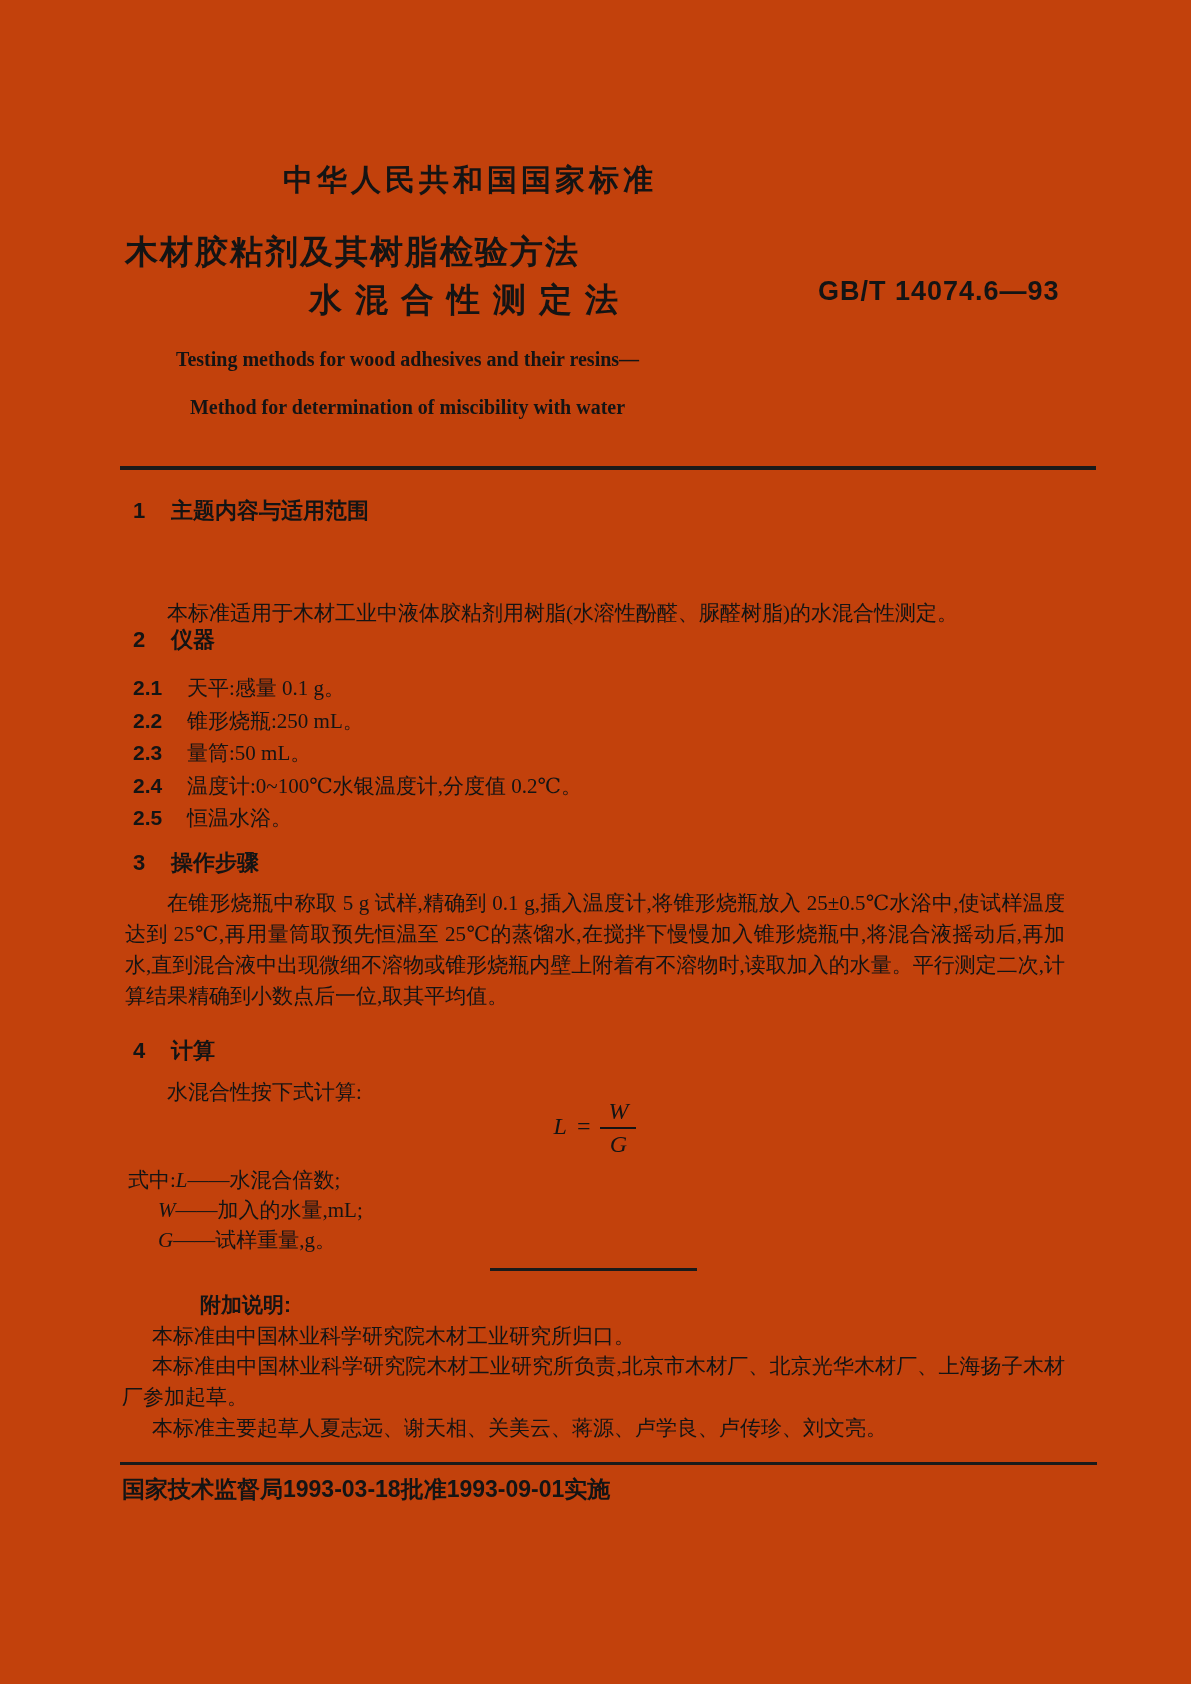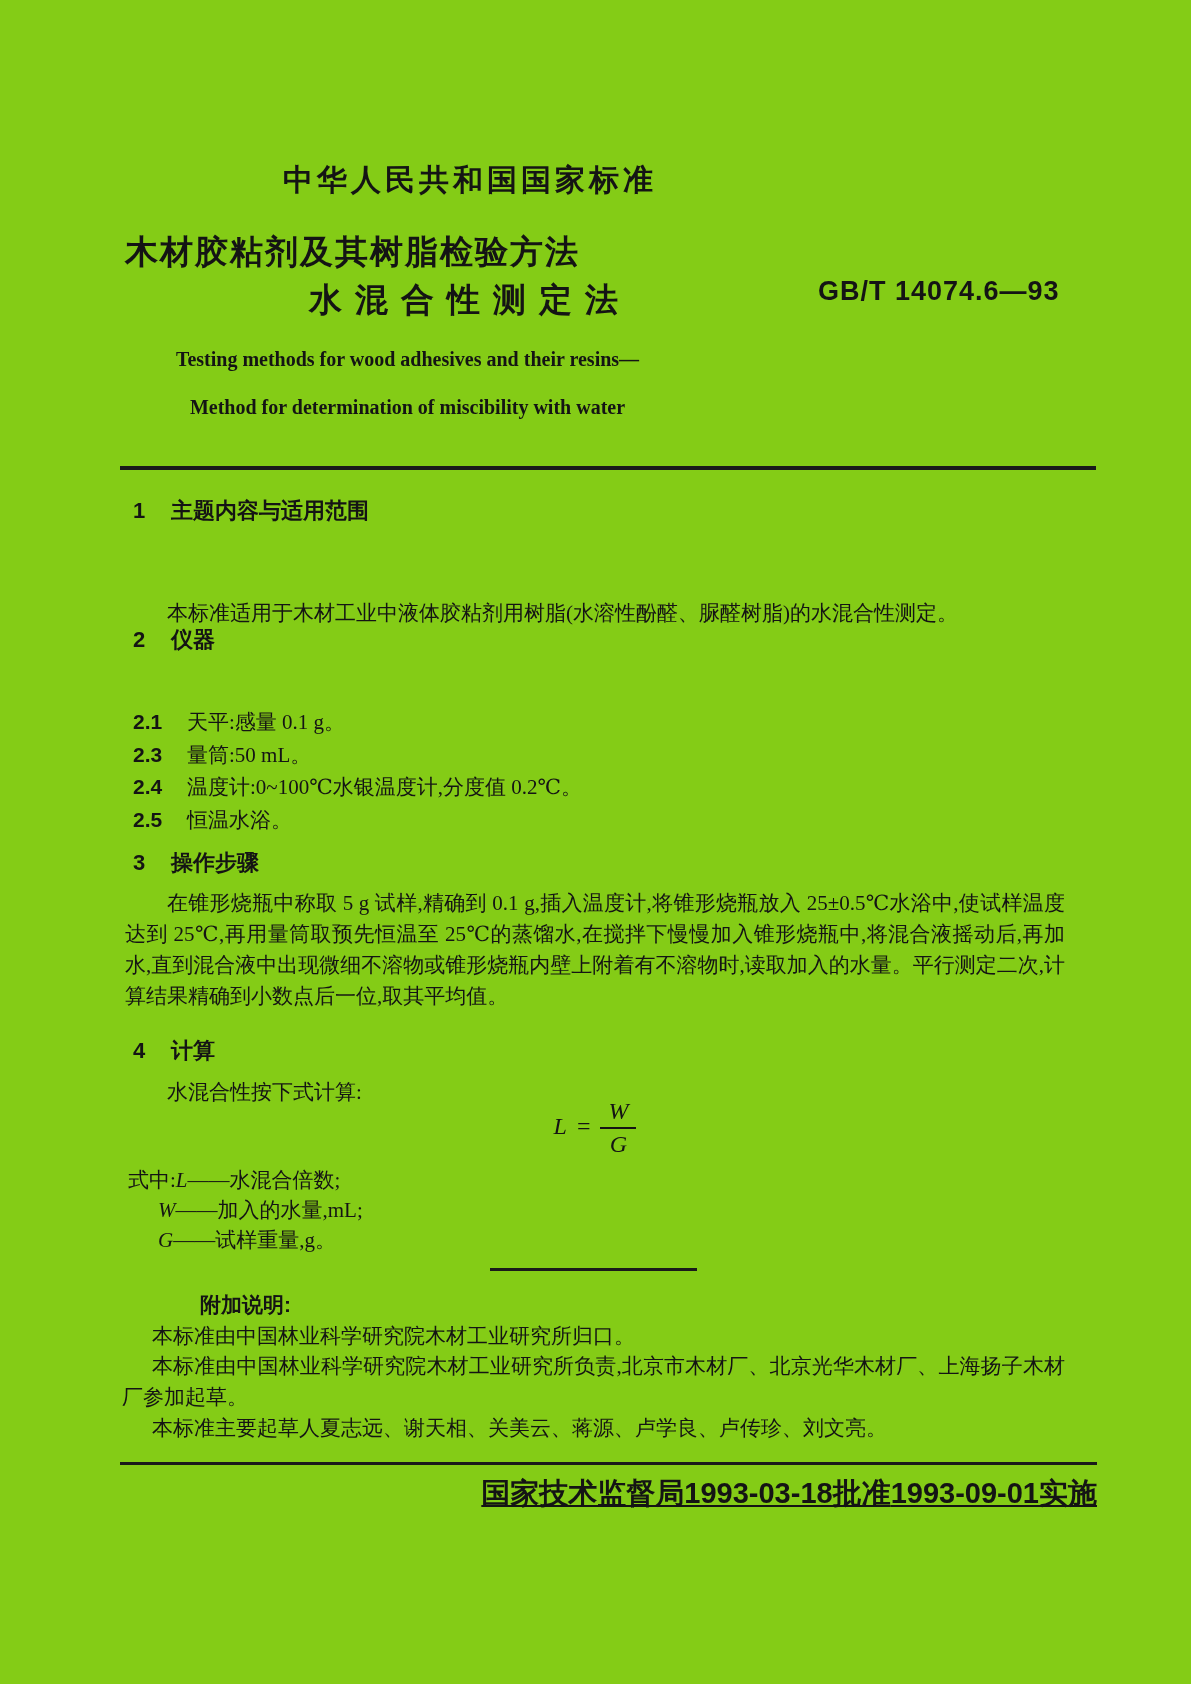--- a/index.html
+++ b/index.html
@@ -1,21 +1,21 @@
 <!DOCTYPE html>
 <html><head>
 <meta charset="utf-8">
 <style>
   * { margin:0; padding:0; box-sizing:border-box; }
   html,body { background:#e8e8e8; }
   .page {
     position:relative;
     width:1191px; height:1684px;
     margin:0 auto;
-    background:#84cc16;
+    background:#c2410c;
     color:#141414;
     font-family:"Liberation Serif","DejaVu Serif",serif;
     overflow:hidden;
   }
   .heiti { font-family:"Liberation Sans","DejaVu Sans",sans-serif; font-weight:bold; }
   .abs { position:absolute; }
 
   
   .caption   { left:125px; top:160px; width:690px; text-align:center;
                font-size:30px; letter-spacing:4px; }
@@ -33,21 +33,21 @@
   
   .sec-h { left:133px; font-size:22px; }
   .sec-h .sec-num { display:inline-block; width:38px;
                     font-family:"Liberation Sans","DejaVu Sans",sans-serif; font-weight:bold; }
 
   
   .body-p { left:125px; width:940px; font-size:21px; line-height:31px;
             text-align:justify; text-indent:42px; }
   .single { text-align:left; }
 
-  .apparatus { left:133px; top:672px; font-size:21px; line-height:32.5px;margin-top:34px; }
+  .apparatus { left:133px; top:672px; font-size:21px; line-height:32.5px; }
   .item-num  { display:inline-block; width:54px;
                font-family:"Liberation Sans","DejaVu Sans",sans-serif; font-weight:bold; }
 
   
   .calc-intro { left:167px; top:1078px; font-size:21px; }
   .formula { left:125px; top:1098px; width:940px; text-align:center;
              font-size:24px; font-style:italic;
              font-family:"Liberation Serif","DejaVu Serif",serif; }
   .f-lhs { margin-right:10px; }
   .f-eq  { font-style:normal; margin-right:10px; }
@@ -67,21 +67,21 @@
   .notes-h  { left:152px; top:1291px; font-size:21px;padding-left:48px; }
   .notes-p  { left:122px; width:943px; font-size:21px; line-height:31px;
               text-align:justify; text-indent:30px; }
   .np1 { top:1321px; }
   .np2 { top:1351px; }
   .np3 { top:1413px; }
 
   
   .footer-rule { left:120px; top:1462px; width:977px; height:3px; background:#1a1a1a; }
   .footer-row  { left:122px; top:1474px; width:975px; display:flex;
-                 justify-content:flex-end; font-size:29px;text-decoration:underline; }
+                 justify-content:flex-start; font-size:23px; }
 </style>
 </head>
 <body>
 
 <div class="page">
 
   <div class="abs caption heiti">中华人民共和国国家标准</div>
   <div class="abs title1 heiti">木材胶粘剂及其树脂检验方法</div>
   <div class="abs title2 heiti">水混合性测定法</div>
   <div class="abs std-num heiti">GB/T 14074.6—93</div>
@@ -93,20 +93,23 @@
     <span class="sec-num">1</span><span>主题内容与适用范围</span>
   </div>
   <div class="abs body-p single" style="top:598px">本标准适用于木材工业中液体胶粘剂用树脂(水溶性酚醛、脲醛树脂)的水混合性测定。</div>
 
   <div class="abs sec-h heiti" style="top:625px">
     <span class="sec-num">2</span><span>仪器</span>
   </div>
   <div class="abs apparatus">
     <div>
       <span class="item-num">2.1</span><span>天平:感量 0.1 g。</span>
+    </div>
+    <div>
+      <span class="item-num">2.2</span><span>锥形烧瓶:250 mL。</span>
     </div>
     <div>
       <span class="item-num">2.3</span><span>量筒:50 mL。</span>
     </div>
     <div>
       <span class="item-num">2.4</span><span>温度计:0~100℃水银温度计,分度值 0.2℃。</span>
     </div>
     <div>
       <span class="item-num">2.5</span><span>恒温水浴。</span>
     </div>

